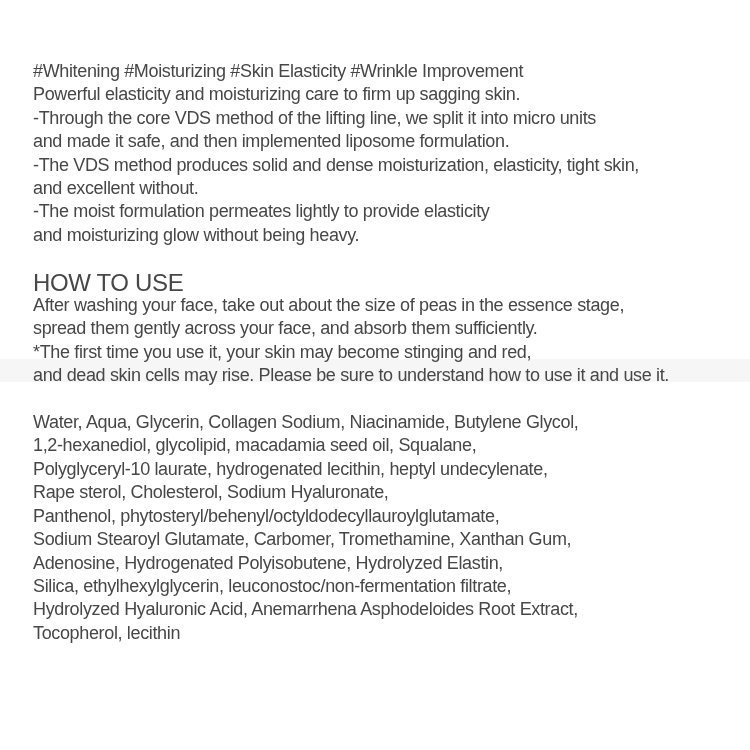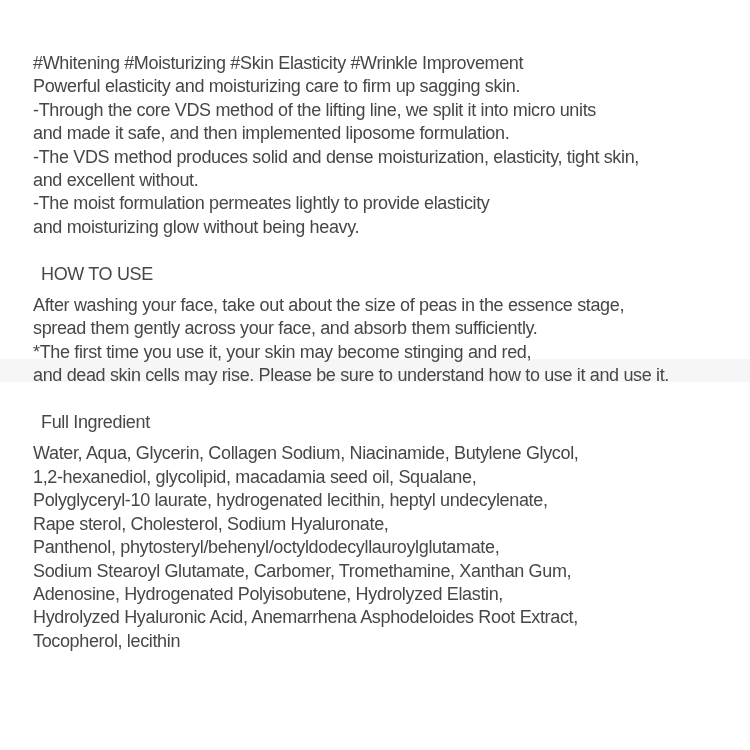--- a/index.html
+++ b/index.html
@@ -24,37 +24,37 @@
     position: absolute;
     left: 0;
     top: 359px;
     width: 750px;
     height: 23px;
     background: #f6f6f6;
   }
   .content {
     position: absolute;
     left: 33px;
-    top: 52px;
+    top: 60px;
     width: 717px;
     color: #474747;
     font-size: 18px;
     line-height: 23.4px;
     letter-spacing: -0.35px;
   }
   .section { margin: 0; }
   .section + .section { margin-top: 23.4px; } 
   .line {
     margin: 0;
     white-space: nowrap;
   }
   .heading {
-    margin: 8px;
+    margin: 0;
     white-space: nowrap;
-    font-size: 18px;
+    font-size: 24px;
   }
 </style>
 </head>
 <body>
 
 <div class="canvas">
 
   <div class="highlight-band"></div>
 
   <div class="content">
@@ -72,26 +72,26 @@
 
     <div class="section">
       <p class="heading">HOW TO USE</p>
       <p class="line">After washing your face, take out about the size of peas in the essence stage,</p>
       <p class="line">spread them gently across your face, and absorb them sufficiently.</p>
       <p class="line">*The first time you use it, your skin may become stinging and red,</p>
       <p class="line">and dead skin cells may rise. Please be sure to understand how to use it and use it.</p>
     </div>
 
     <div class="section">
-      <p class="heading">Full Ingredient</p>
       <p class="line">Water, Aqua, Glycerin, Collagen Sodium, Niacinamide, Butylene Glycol,</p>
       <p class="line">1,2-hexanediol, glycolipid, macadamia seed oil, Squalane,</p>
       <p class="line">Polyglyceryl-10 laurate, hydrogenated lecithin, heptyl undecylenate,</p>
       <p class="line">Rape sterol, Cholesterol, Sodium Hyaluronate,</p>
       <p class="line">Panthenol, phytosteryl/behenyl/octyldodecyllauroylglutamate,</p>
       <p class="line">Sodium Stearoyl Glutamate, Carbomer, Tromethamine, Xanthan Gum,</p>
       <p class="line">Adenosine, Hydrogenated Polyisobutene, Hydrolyzed Elastin,</p>
+      <p class="line">Silica, ethylhexylglycerin, leuconostoc/non-fermentation filtrate,</p>
       <p class="line">Hydrolyzed Hyaluronic Acid, Anemarrhena Asphodeloides Root Extract,</p>
       <p class="line">Tocopherol, lecithin</p>
     </div>
 
   </div>
 </div>
 
 </body></html>

